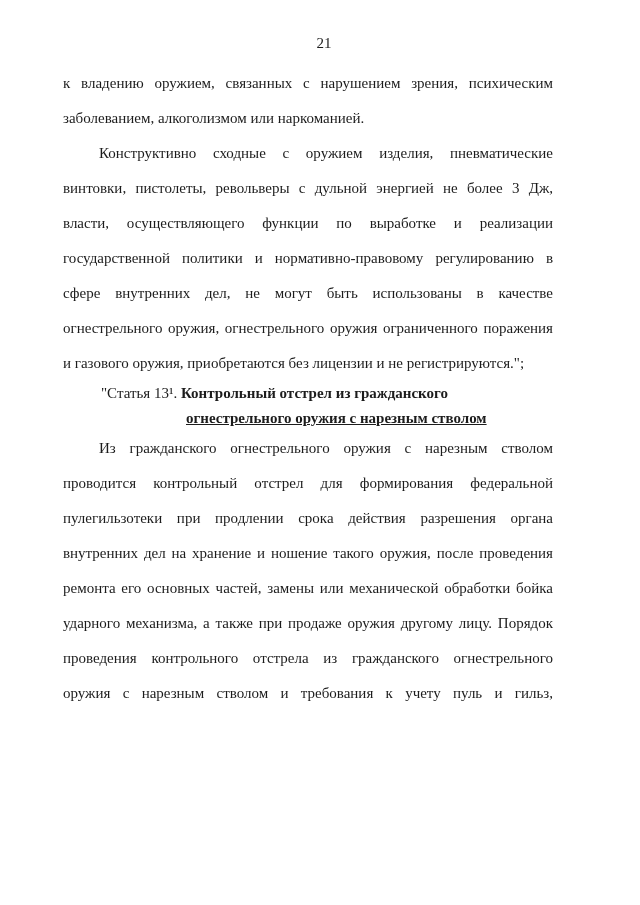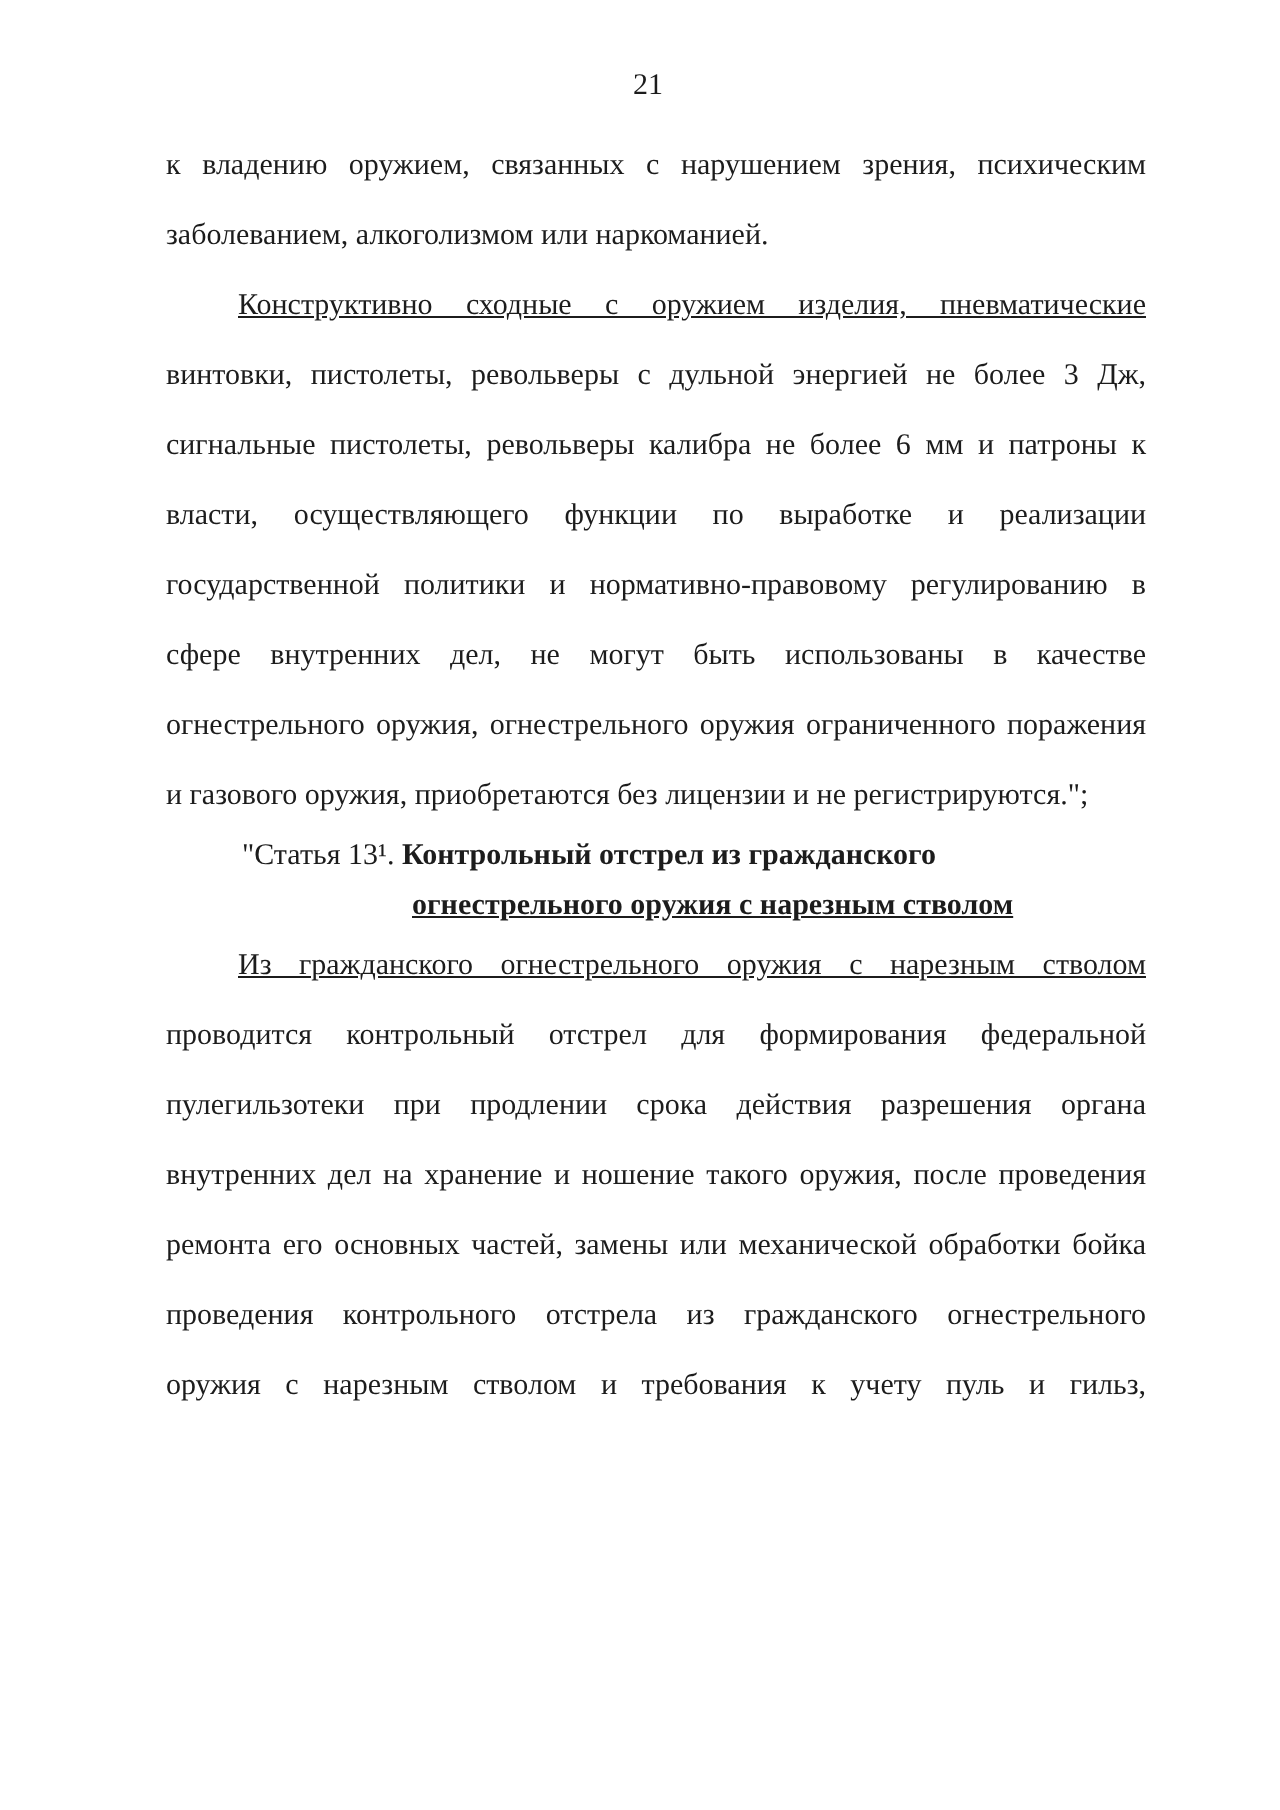--- a/index.html
+++ b/index.html
@@ -21,40 +21,39 @@
     left: 0;
     right: 4px;
     text-align: center;
     font-size: 15px;
     line-height: 1;
     margin-left: 12px;
   }
   .content {
     position: absolute;
     top: 66px;
-    left: 83px;
+    left: 63px;
     width: 490px;
   }
   .para {
     margin: 0;
     font-size: 15px;
     line-height: 35px;
   }
   .line {
     text-align: justify;
     text-align-last: justify;
     white-space: normal;
   }
   .line.end {
     text-align: right;
     text-align-last: left;
   }
   .line.ind {
     text-indent: 36px;
-    text-decoration: underline;
   }
   .article-heading {
     font-size: 15px;
     line-height: 25px;
     margin: 0;
   }
   .article-heading .h-line1 {
     padding-left: 38px;
   }
   .article-heading .h-line2 {
@@ -73,38 +72,38 @@
 <div class="content">
 
   <div class="para">
     <div class="line">к владению оружием, связанных с нарушением зрения, психическим</div>
     <div class="line end">заболеванием, алкоголизмом или наркоманией.</div>
   </div>
 
   <div class="para">
     <div class="line ind">Конструктивно сходные с оружием изделия, пневматические</div>
     <div class="line">винтовки, пистолеты, револьверы с дульной энергией не более 3 Дж,</div>
-    <div class="line">сигнальные пистолеты, револьверы калибра не более 6 мм и патроны к</div>
     <div class="line">власти, осуществляющего функции по выработке и реализации</div>
     <div class="line">государственной политики и нормативно-правовому регулированию в</div>
     <div class="line">сфере внутренних дел, не могут быть использованы в качестве</div>
     <div class="line">огнестрельного оружия, огнестрельного оружия ограниченного поражения</div>
     <div class="line end">и газового оружия, приобретаются без лицензии и не регистрируются.";</div>
   </div>
 
 
   <div class="article-heading">
     <div class="h-line1"><span>"Статья 13¹.</span>
       <b>Контрольный отстрел из гражданского</b></div>
     <div class="h-line2"><b>огнестрельного оружия с нарезным стволом</b></div>
   </div>
 
   <div class="para">
     <div class="line ind">Из гражданского огнестрельного оружия с нарезным стволом</div>
     <div class="line">проводится контрольный отстрел для формирования федеральной</div>
     <div class="line">пулегильзотеки при продлении срока действия разрешения органа</div>
     <div class="line">внутренних дел на хранение и ношение такого оружия, после проведения</div>
     <div class="line">ремонта его основных частей, замены или механической обработки бойка</div>
+    <div class="line">ударного механизма, а также при продаже оружия другому лицу. Порядок</div>
     <div class="line">проведения контрольного отстрела из гражданского огнестрельного</div>
     <div class="line">оружия с нарезным стволом и требования к учету пуль и гильз,</div>
   </div>
 
 </div>
 
 </body></html>

